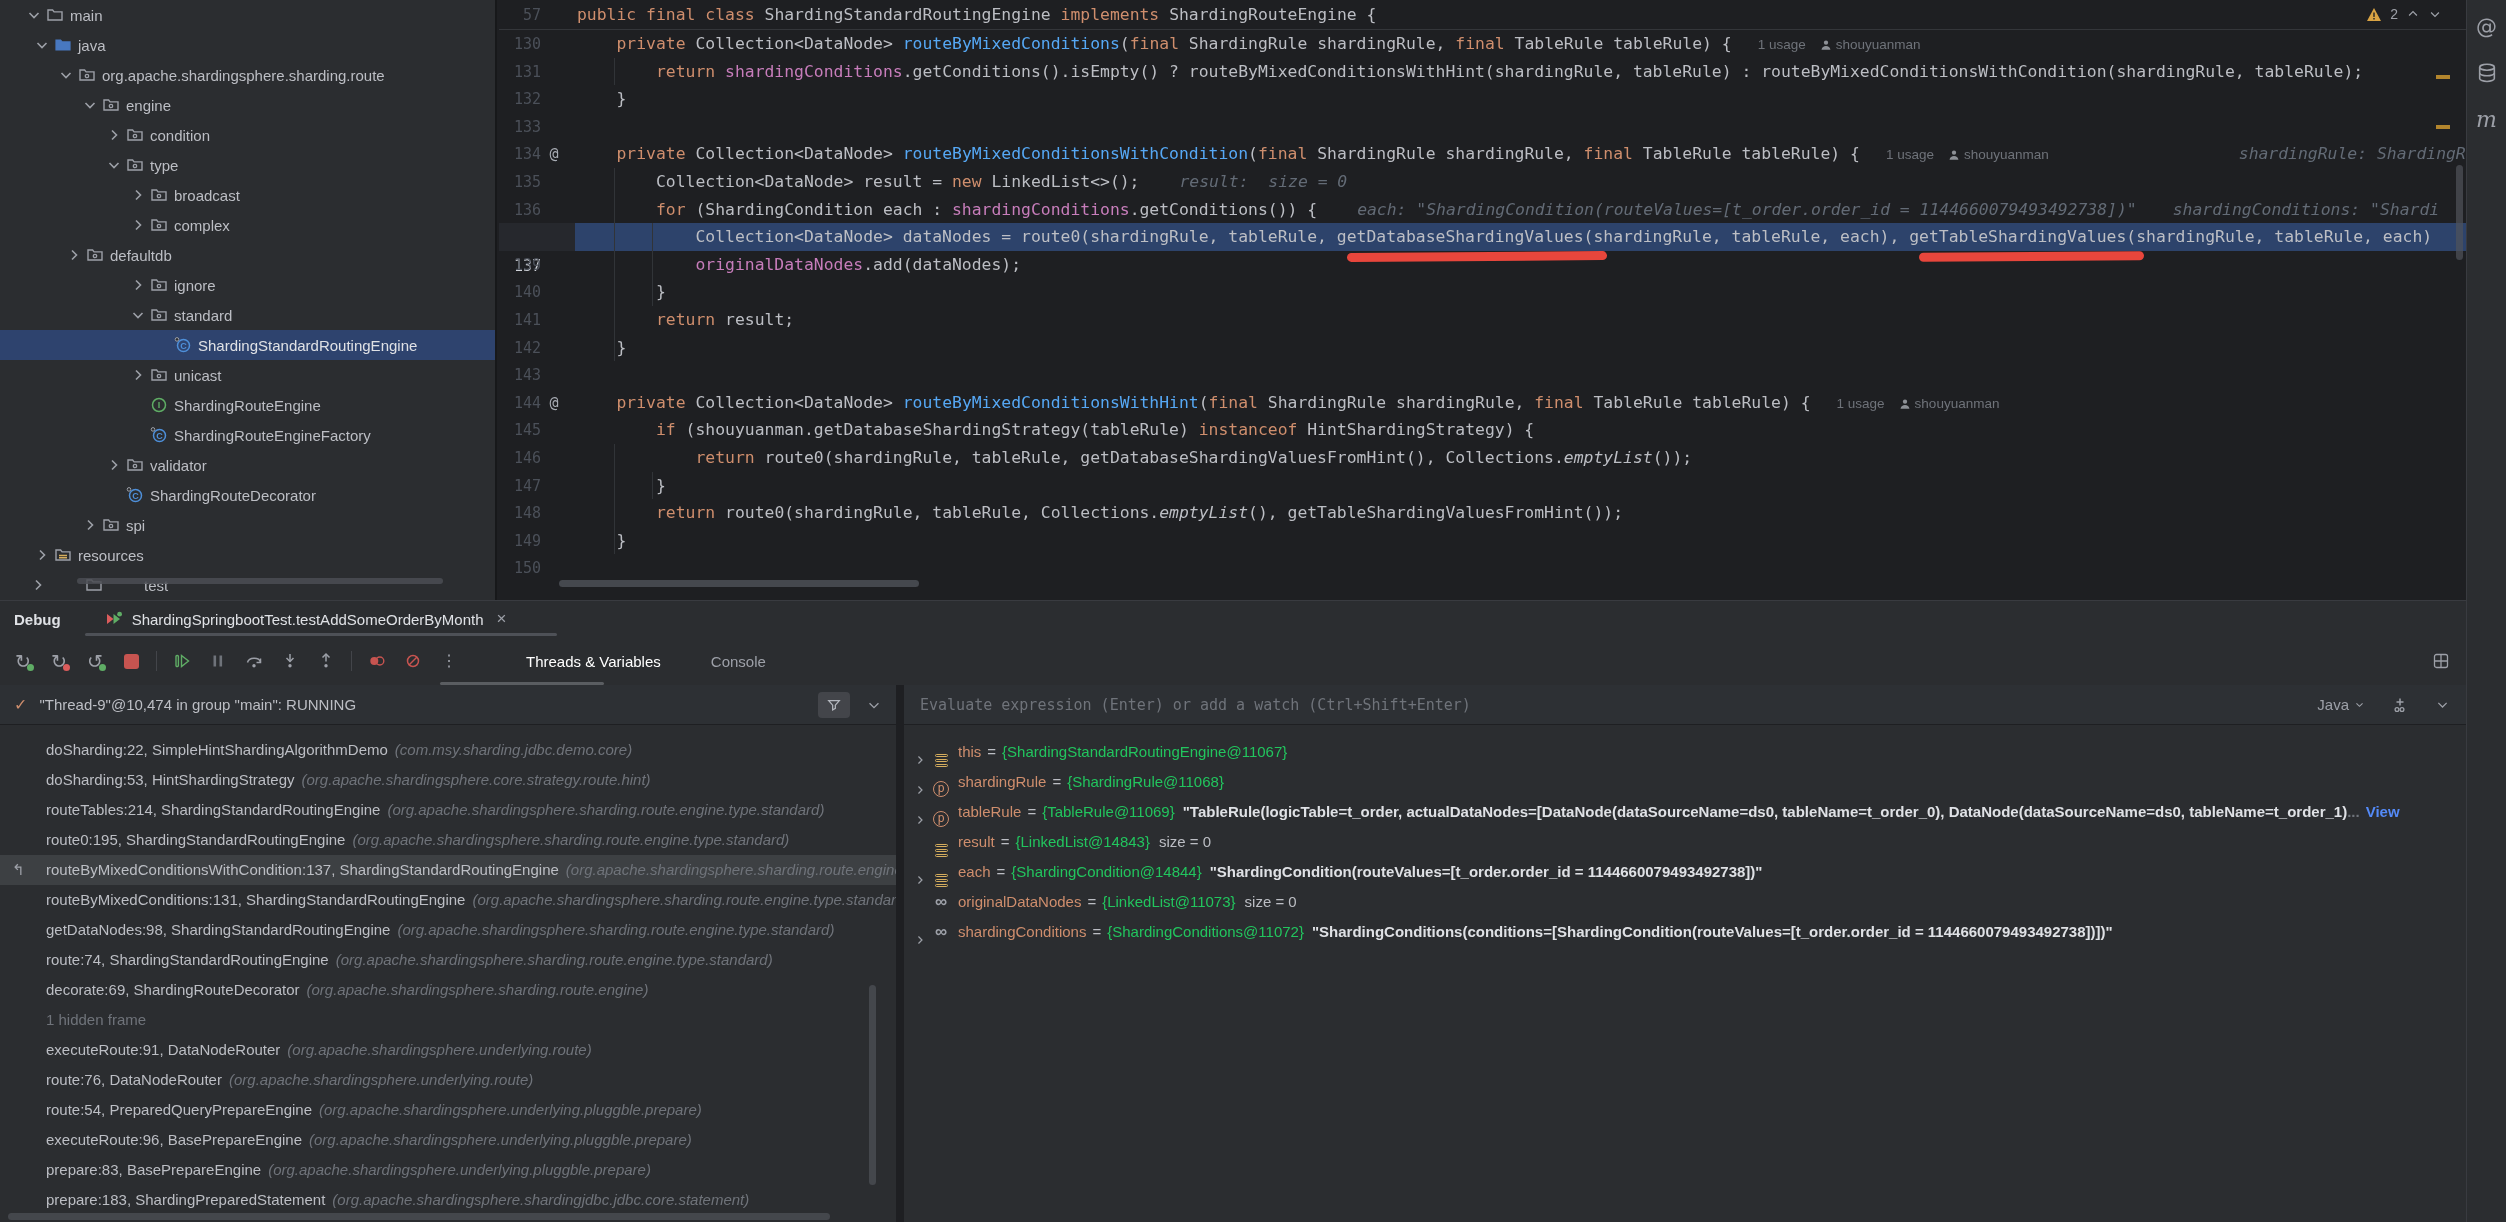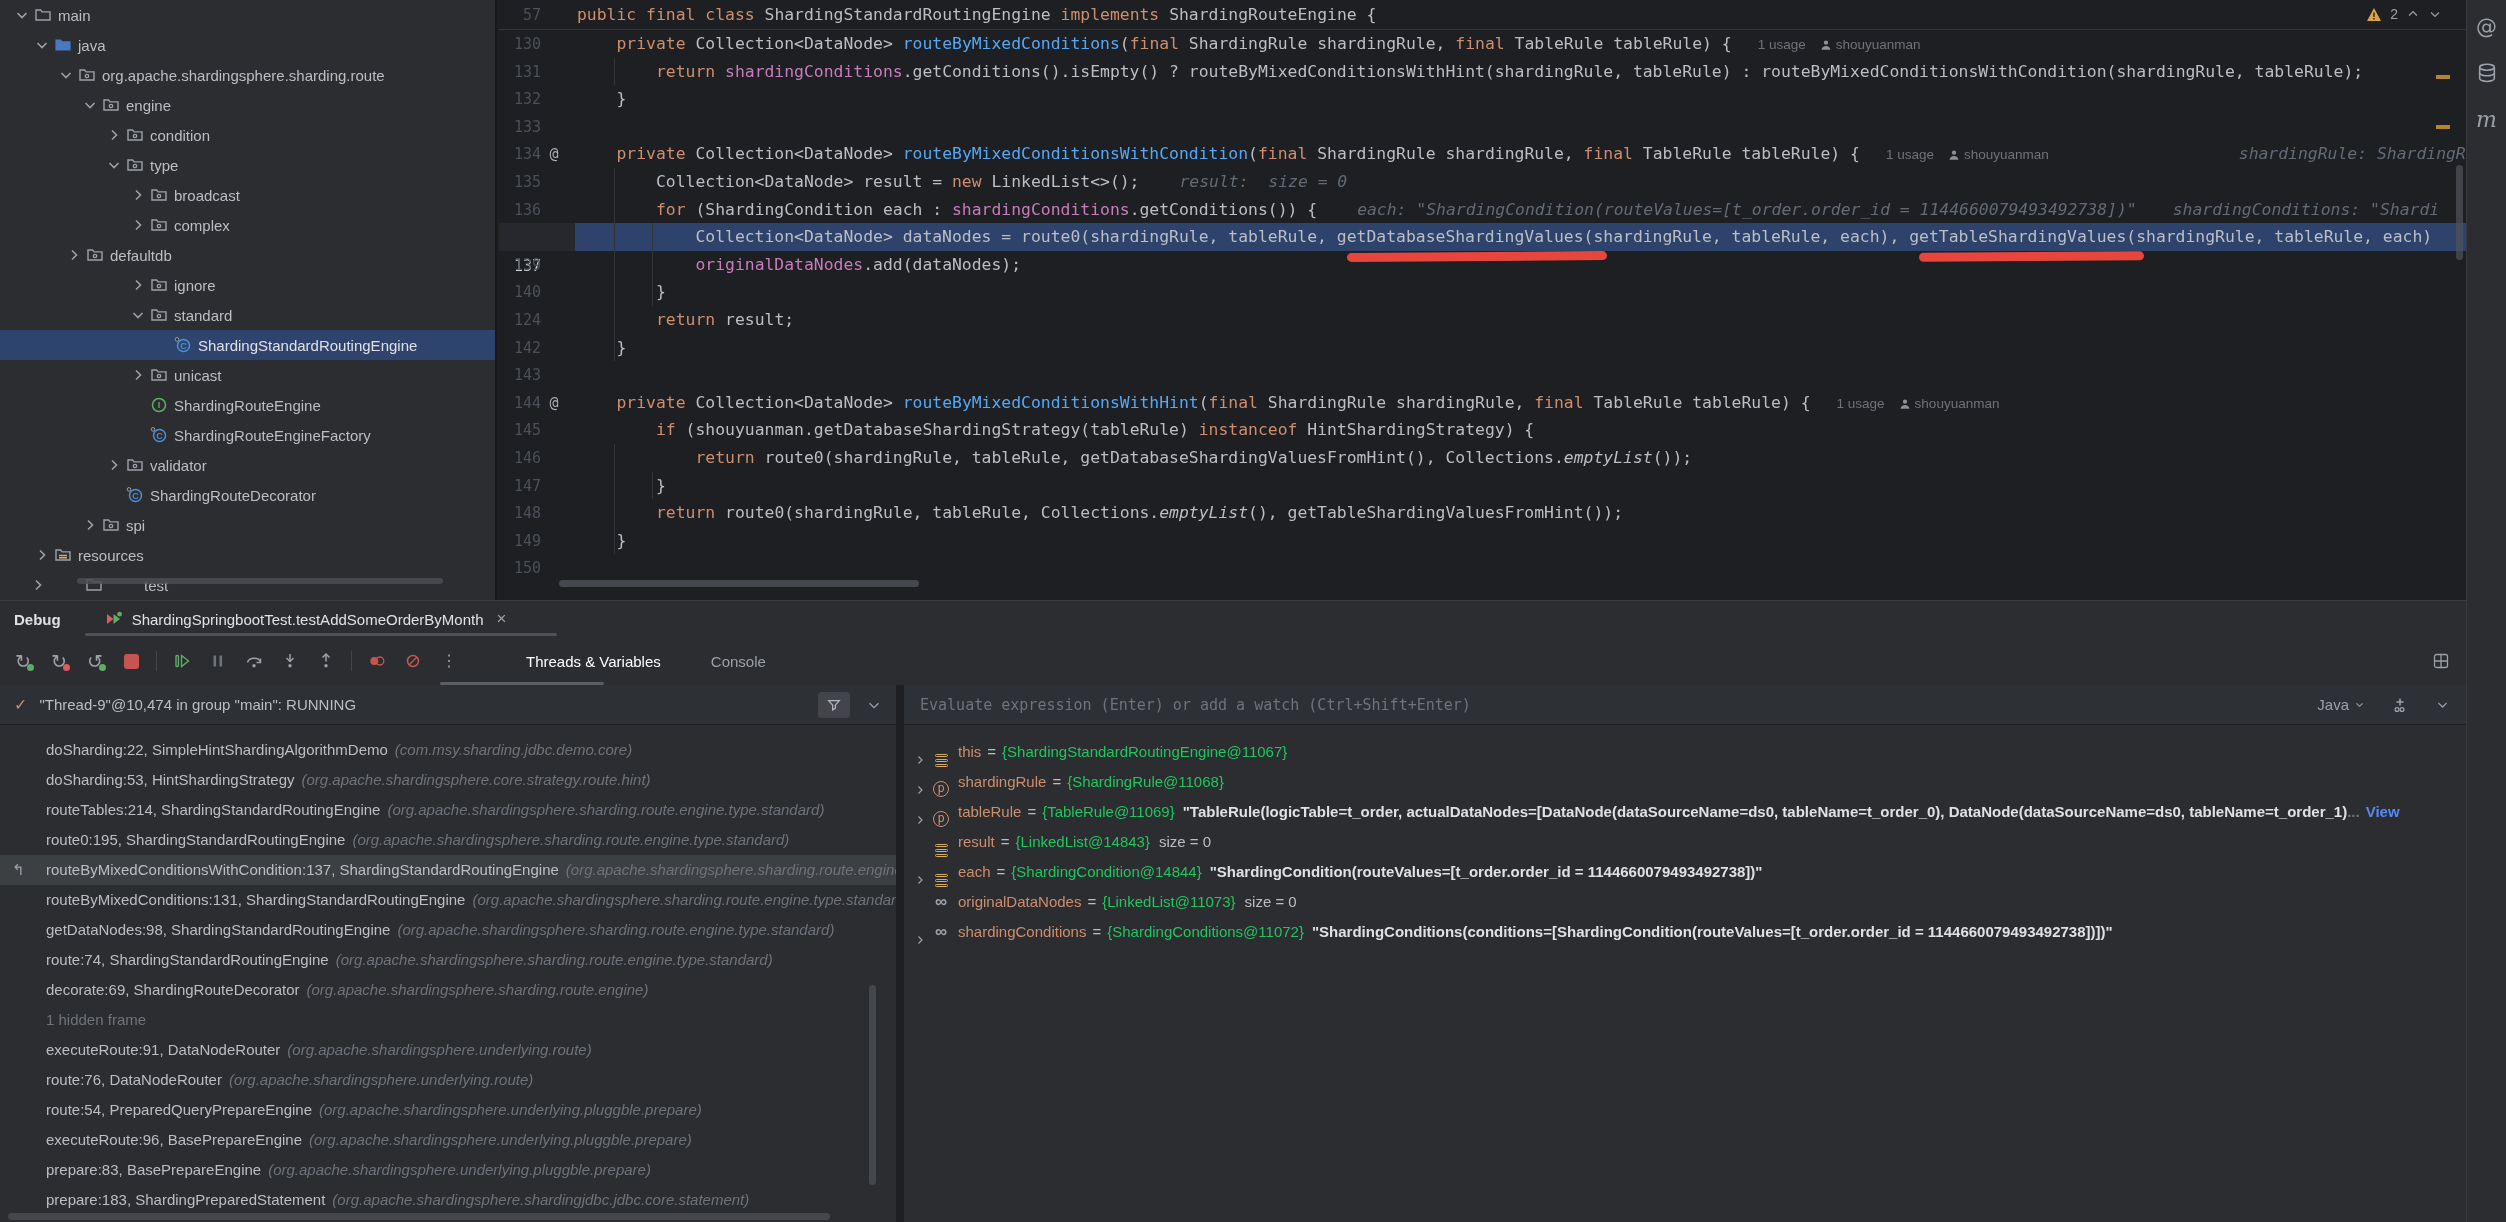--- a/index.html
+++ b/index.html
@@ -108,21 +108,21 @@
   .pico { color:#cf8e6d; font-size:15px; border:1.5px solid #cf8e6d; border-radius:50%; width:16px; height:16px; line-height:13px; text-align:center; font-family:"DejaVu Sans Mono",monospace; font-size:12px; }
   .fico { color:#9da0a8; font-size:17px; font-weight:bold; }
 </style>
 </head>
 <body>
 
 <div class="ide">
 
   <aside class="project">
     <div id="tree">
-        <div class="trow" style="padding-left: 12px;">
+        <div class="trow" style="padding-left: 24px;">
           <span class="tchev">
             <svg width="18" height="18" viewBox="0 0 18 18">
               <path d="M7 4.5l4.5 4.5L7 13.5" stroke="#9da0a8" stroke-width="1.6" fill="none" transform="rotate(90 9 9)"></path>
             </svg>
           </span>
           <span class="ticon">
             <svg width="18" height="18" viewBox="0 0 18 18">
               <path d="M2 4h4.6l1.5 1.9H16V14H2z" fill="none" stroke="#9da0a8" stroke-width="1.4"></path>
             </svg>
           </span>
@@ -398,21 +398,21 @@
         <div class="cl"><span class="gut"><span class="ln">133</span><span class="ann"></span></span><span class="codepad"></span></div>
         <div class="cl"><span class="gut"><span class="ln">134</span><span class="ann">@</span></span><span class="codepad"></span><span class="tk-d">    </span><span class="tk-k">private</span><span class="tk-d"> Collection&lt;DataNode&gt; </span><span class="tk-m">routeByMixedConditionsWithCondition</span><span class="tk-d">(</span><span class="tk-k">final</span><span class="tk-d"> ShardingRule shardingRule, </span><span class="tk-k">final</span><span class="tk-d"> TableRule tableRule) {</span><span class="tk-u">1 usage</span><span class="tk-a"><svg width="12" height="12" viewBox="0 0 14 14">
               <circle cx="7" cy="4.3" r="2.5" fill="#8d9096"></circle>
               <path d="M1.8 12.6c.5-3 2.5-4.3 5.2-4.3s4.7 1.3 5.2 4.3z" fill="#8d9096"></path>
             </svg>shouyuanman</span><span class="tk-h" style="margin-left: 190px;">shardingRule: ShardingRule@11</span></div>
         <div class="cl"><span class="gut"><span class="ln">135</span><span class="ann"></span></span><span class="codepad"></span><span class="tk-d">        Collection&lt;DataNode&gt; result = </span><span class="tk-k">new</span><span class="tk-d"> LinkedList&lt;&gt;();</span><span class="tk-h">result:  size = 0</span></div>
         <div class="cl"><span class="gut"><span class="ln">136</span><span class="ann"></span></span><span class="codepad"></span><span class="tk-d">        </span><span class="tk-k">for</span><span class="tk-d"> (ShardingCondition each : </span><span class="tk-f">shardingConditions</span><span class="tk-d">.getConditions()) {</span><span class="tk-h">each: "ShardingCondition(routeValues=[t_order.order_id = 1144660079493492738])"</span><span class="tk-h" style="margin-left: 36px;">shardingConditions: "Shardi</span></div>
         <div class="cl cur"><span class="gut"><span class="ln">137</span><span class="ann"></span></span><span class="codepad"></span><span class="tk-d">            Collection&lt;DataNode&gt; dataNodes = route0(shardingRule, tableRule, getDatabaseShardingValues(shardingRule, tableRule, each), getTableShardingValues(shardingRule, tableRule, each)</span></div>
         <div class="cl"><span class="gut"><span class="ln">139</span><span class="ann"></span></span><span class="codepad"></span><span class="tk-d">            </span><span class="tk-f">originalDataNodes</span><span class="tk-d">.add(dataNodes);</span></div>
         <div class="cl"><span class="gut"><span class="ln">140</span><span class="ann"></span></span><span class="codepad"></span><span class="tk-d">        }</span></div>
-        <div class="cl"><span class="gut"><span class="ln">124</span><span class="ann"></span></span><span class="codepad"></span><span class="tk-d">        </span><span class="tk-k">return</span><span class="tk-d"> result;</span></div>
+        <div class="cl"><span class="gut"><span class="ln">141</span><span class="ann"></span></span><span class="codepad"></span><span class="tk-d">        </span><span class="tk-k">return</span><span class="tk-d"> result;</span></div>
         <div class="cl"><span class="gut"><span class="ln">142</span><span class="ann"></span></span><span class="codepad"></span><span class="tk-d">    }</span></div>
         <div class="cl"><span class="gut"><span class="ln">143</span><span class="ann"></span></span><span class="codepad"></span></div>
         <div class="cl"><span class="gut"><span class="ln">144</span><span class="ann">@</span></span><span class="codepad"></span><span class="tk-d">    </span><span class="tk-k">private</span><span class="tk-d"> Collection&lt;DataNode&gt; </span><span class="tk-m">routeByMixedConditionsWithHint</span><span class="tk-d">(</span><span class="tk-k">final</span><span class="tk-d"> ShardingRule shardingRule, </span><span class="tk-k">final</span><span class="tk-d"> TableRule tableRule) {</span><span class="tk-u">1 usage</span><span class="tk-a"><svg width="12" height="12" viewBox="0 0 14 14">
               <circle cx="7" cy="4.3" r="2.5" fill="#8d9096"></circle>
               <path d="M1.8 12.6c.5-3 2.5-4.3 5.2-4.3s4.7 1.3 5.2 4.3z" fill="#8d9096"></path>
             </svg>shouyuanman</span></div>
         <div class="cl"><span class="gut"><span class="ln">145</span><span class="ann"></span></span><span class="codepad"></span><span class="tk-d">        </span><span class="tk-k">if</span><span class="tk-d"> (shouyuanman.getDatabaseShardingStrategy(tableRule) </span><span class="tk-k">instanceof</span><span class="tk-d"> HintShardingStrategy) {</span></div>
         <div class="cl"><span class="gut"><span class="ln">146</span><span class="ann"></span></span><span class="codepad"></span><span class="tk-d">            </span><span class="tk-k">return</span><span class="tk-d"> route0(shardingRule, tableRule, getDatabaseShardingValuesFromHint(), Collections.</span><span class="tk-i">emptyList</span><span class="tk-d">());</span></div>
         <div class="cl"><span class="gut"><span class="ln">147</span><span class="ann"></span></span><span class="codepad"></span><span class="tk-d">        }</span></div>
         <div class="cl"><span class="gut"><span class="ln">148</span><span class="ann"></span></span><span class="codepad"></span><span class="tk-d">        </span><span class="tk-k">return</span><span class="tk-d"> route0(shardingRule, tableRule, Collections.</span><span class="tk-i">emptyList</span><span class="tk-d">(), getTableShardingValuesFromHint());</span></div>

